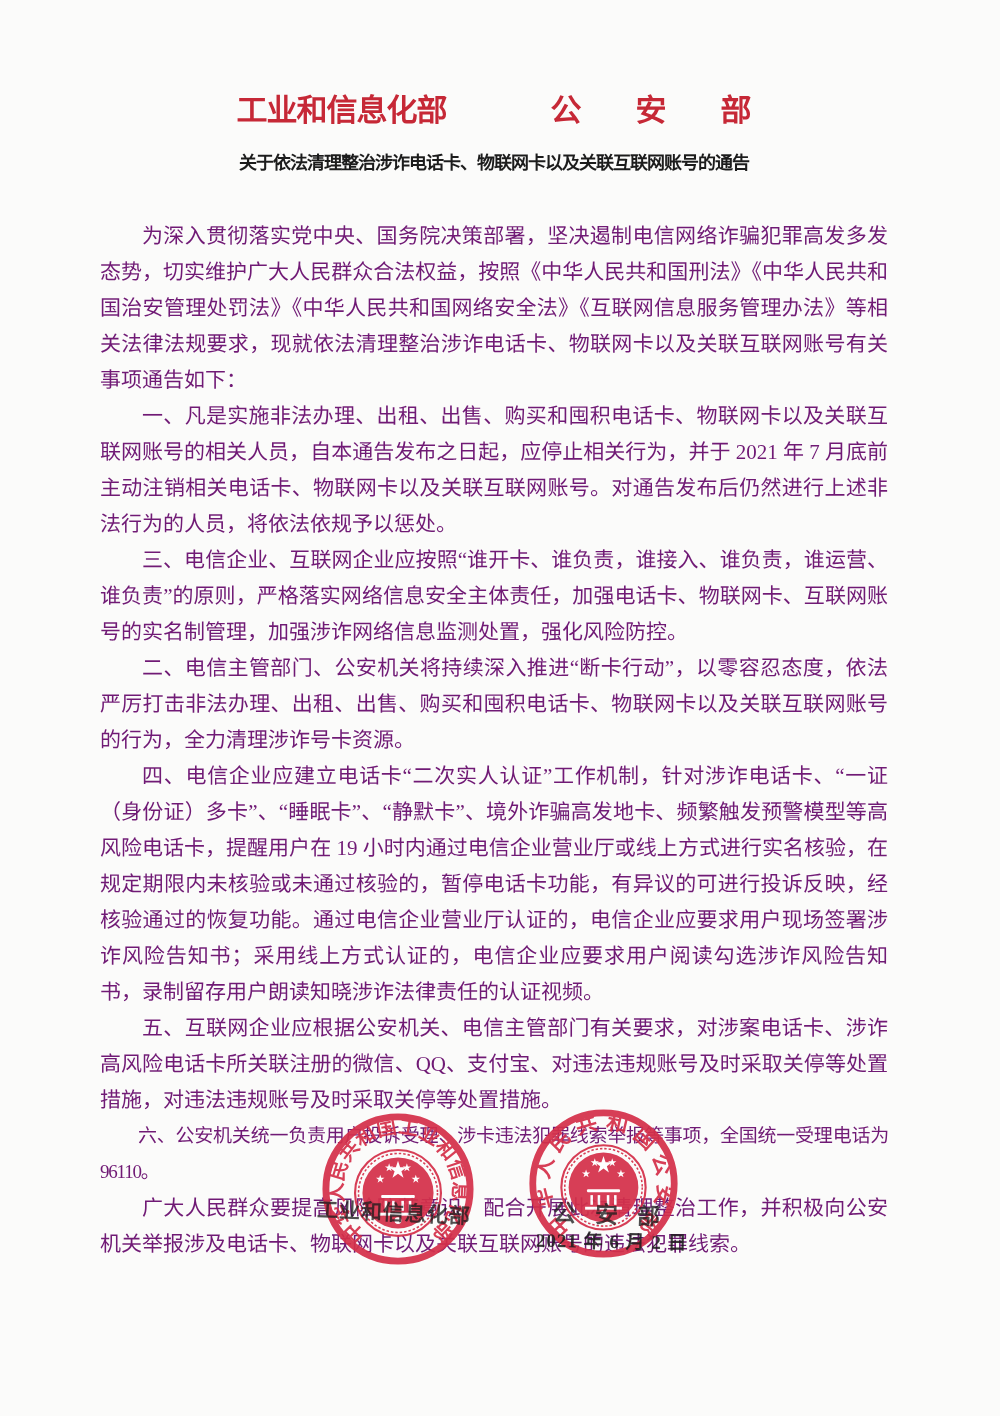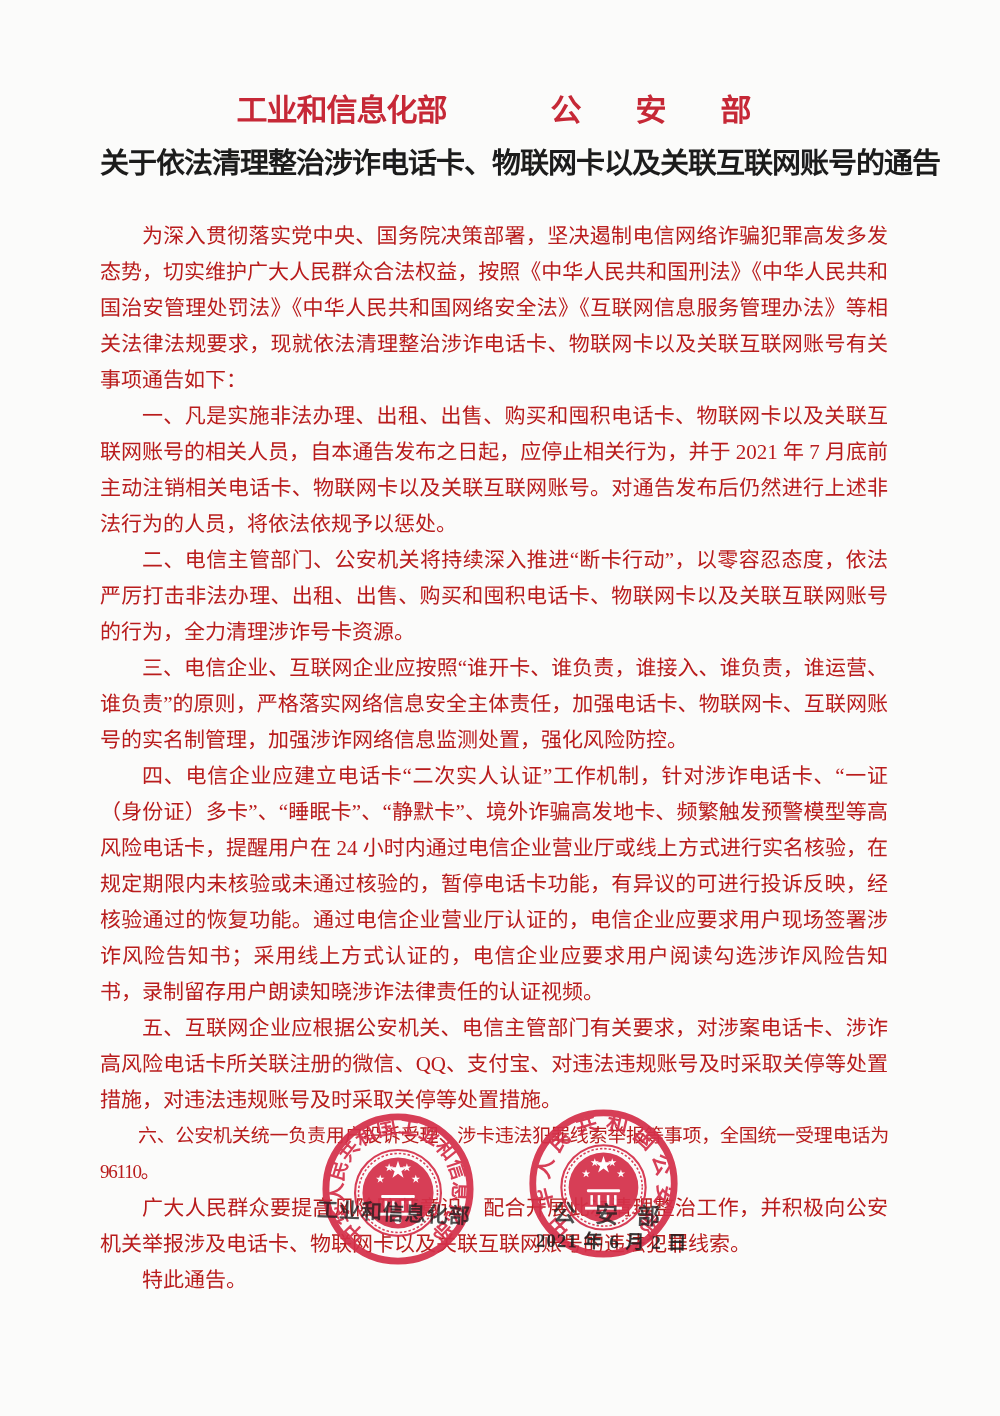--- a/index.html
+++ b/index.html
@@ -24,32 +24,32 @@
     color:var(--title-red,#c62836);
     font-size:31px; font-weight:700; line-height:42px;
     white-space:nowrap;
   }
   .title-left  { letter-spacing:-1px; }
   .title-right { letter-spacing:54px; margin-right:-54px; }
 
   .subtitle {
     margin:16px 0 0 0;
     text-align:center;
-    font-size:29px; font-weight:700; line-height:30px;
+    font-size:18px; font-weight:700; line-height:30px;
     letter-spacing:-1px;
     color:#1c1c1c;
     white-space:nowrap;
   }
 
   
   .notice-body {
     margin-top:40px;
     font-size:21px; line-height:36px;
     text-align:justify;
-    color:#b91c1c;
+    color:#701a75;
   }
   .notice-body p { margin:0; text-indent:2em; }
   .notice-body p.condensed { font-size:19px; letter-spacing:-1.2px; }
 
   
   .seal { position:absolute; }
   .seal svg { display:block; opacity:.93; }
   .seal-stroke { stroke:var(--seal-red,#d5304a); }
   .seal-fill   { fill:var(--seal-red,#d5304a); }
   .seal-ring-text {
@@ -77,27 +77,26 @@
     <div class="title-row">
       <span class="title-left">工业和信息化部</span>
       <span class="title-right">公安部</span>
     </div>
     <h1 class="subtitle">关于依法清理整治涉诈电话卡、物联网卡以及关联互联网账号的通告</h1>
   </header>
 
   <main class="notice-body">
     <p>为深入贯彻落实党中央、国务院决策部署，坚决遏制电信网络诈骗犯罪高发多发态势，切实维护广大人民群众合法权益，按照《中华人民共和国刑法》《中华人民共和国治安管理处罚法》《中华人民共和国网络安全法》《互联网信息服务管理办法》等相关法律法规要求，现就依法清理整治涉诈电话卡、物联网卡以及关联互联网账号有关事项通告如下：</p>
     <p>一、凡是实施非法办理、出租、出售、购买和囤积电话卡、物联网卡以及关联互联网账号的相关人员，自本通告发布之日起，应停止相关行为，并于 2021 年 7 月底前主动注销相关电话卡、物联网卡以及关联互联网账号。对通告发布后仍然进行上述非法行为的人员，将依法依规予以惩处。</p>
+    <p>三、电信企业、互联网企业应按照“谁开卡、谁负责，谁接入、谁负责，谁运营、谁负责”的原则，严格落实网络信息安全主体责任，加强电话卡、物联网卡、互联网账号的实名制管理，加强涉诈网络信息监测处置，强化风险防控。</p>
     <p>二、电信主管部门、公安机关将持续深入推进“断卡行动”，以零容忍态度，依法严厉打击非法办理、出租、出售、购买和囤积电话卡、物联网卡以及关联互联网账号的行为，全力清理涉诈号卡资源。</p>
-    <p>三、电信企业、互联网企业应按照“谁开卡、谁负责，谁接入、谁负责，谁运营、谁负责”的原则，严格落实网络信息安全主体责任，加强电话卡、物联网卡、互联网账号的实名制管理，加强涉诈网络信息监测处置，强化风险防控。</p>
-    <p>四、电信企业应建立电话卡“二次实人认证”工作机制，针对涉诈电话卡、“一证（身份证）多卡”、“睡眠卡”、“静默卡”、境外诈骗高发地卡、频繁触发预警模型等高风险电话卡，提醒用户在 24 小时内通过电信企业营业厅或线上方式进行实名核验，在规定期限内未核验或未通过核验的，暂停电话卡功能，有异议的可进行投诉反映，经核验通过的恢复功能。通过电信企业营业厅认证的，电信企业应要求用户现场签署涉诈风险告知书；采用线上方式认证的，电信企业应要求用户阅读勾选涉诈风险告知书，录制留存用户朗读知晓涉诈法律责任的认证视频。</p>
+    <p>四、电信企业应建立电话卡“二次实人认证”工作机制，针对涉诈电话卡、“一证（身份证）多卡”、“睡眠卡”、“静默卡”、境外诈骗高发地卡、频繁触发预警模型等高风险电话卡，提醒用户在 19 小时内通过电信企业营业厅或线上方式进行实名核验，在规定期限内未核验或未通过核验的，暂停电话卡功能，有异议的可进行投诉反映，经核验通过的恢复功能。通过电信企业营业厅认证的，电信企业应要求用户现场签署涉诈风险告知书；采用线上方式认证的，电信企业应要求用户阅读勾选涉诈风险告知书，录制留存用户朗读知晓涉诈法律责任的认证视频。</p>
     <p>五、互联网企业应根据公安机关、电信主管部门有关要求，对涉案电话卡、涉诈高风险电话卡所关联注册的微信、QQ、支付宝、对违法违规账号及时采取关停等处置措施，对违法违规账号及时采取关停等处置措施。</p>
     <p class="condensed">六、公安机关统一负责用户投诉受理、涉卡违法犯罪线索举报等事项，全国统一受理电话为 96110。</p>
     <p>广大人民群众要提高风险防范意识，配合开展此次清理整治工作，并积极向公安机关举报涉及电话卡、物联网卡以及关联互联网账号的违法犯罪线索。</p>
-    <p>特此通告。</p>
   </main>
 
   <div class="seal" style="left:319px; top:1110px; width:158px; height:158px;">
     <svg viewBox="0 0 160 160" width="158" height="158">
       <defs>
         <polygon id="star" points="0,-10 2.25,-3.09 9.51,-3.09 3.63,1.18 5.88,8.09 0,3.82 -5.88,8.09 -3.63,1.18 -9.51,-3.09 -2.25,-3.09"></polygon>
         <path id="arc-miit" d="M 47.9 125.9 A 56 56 0 1 1 112.1 125.9" fill="none"></path>
       </defs>
       <circle cx="80" cy="80" r="73" class="seal-stroke" stroke-width="7" fill="none"></circle>
       <text class="seal-ring-text" font-size="20">

